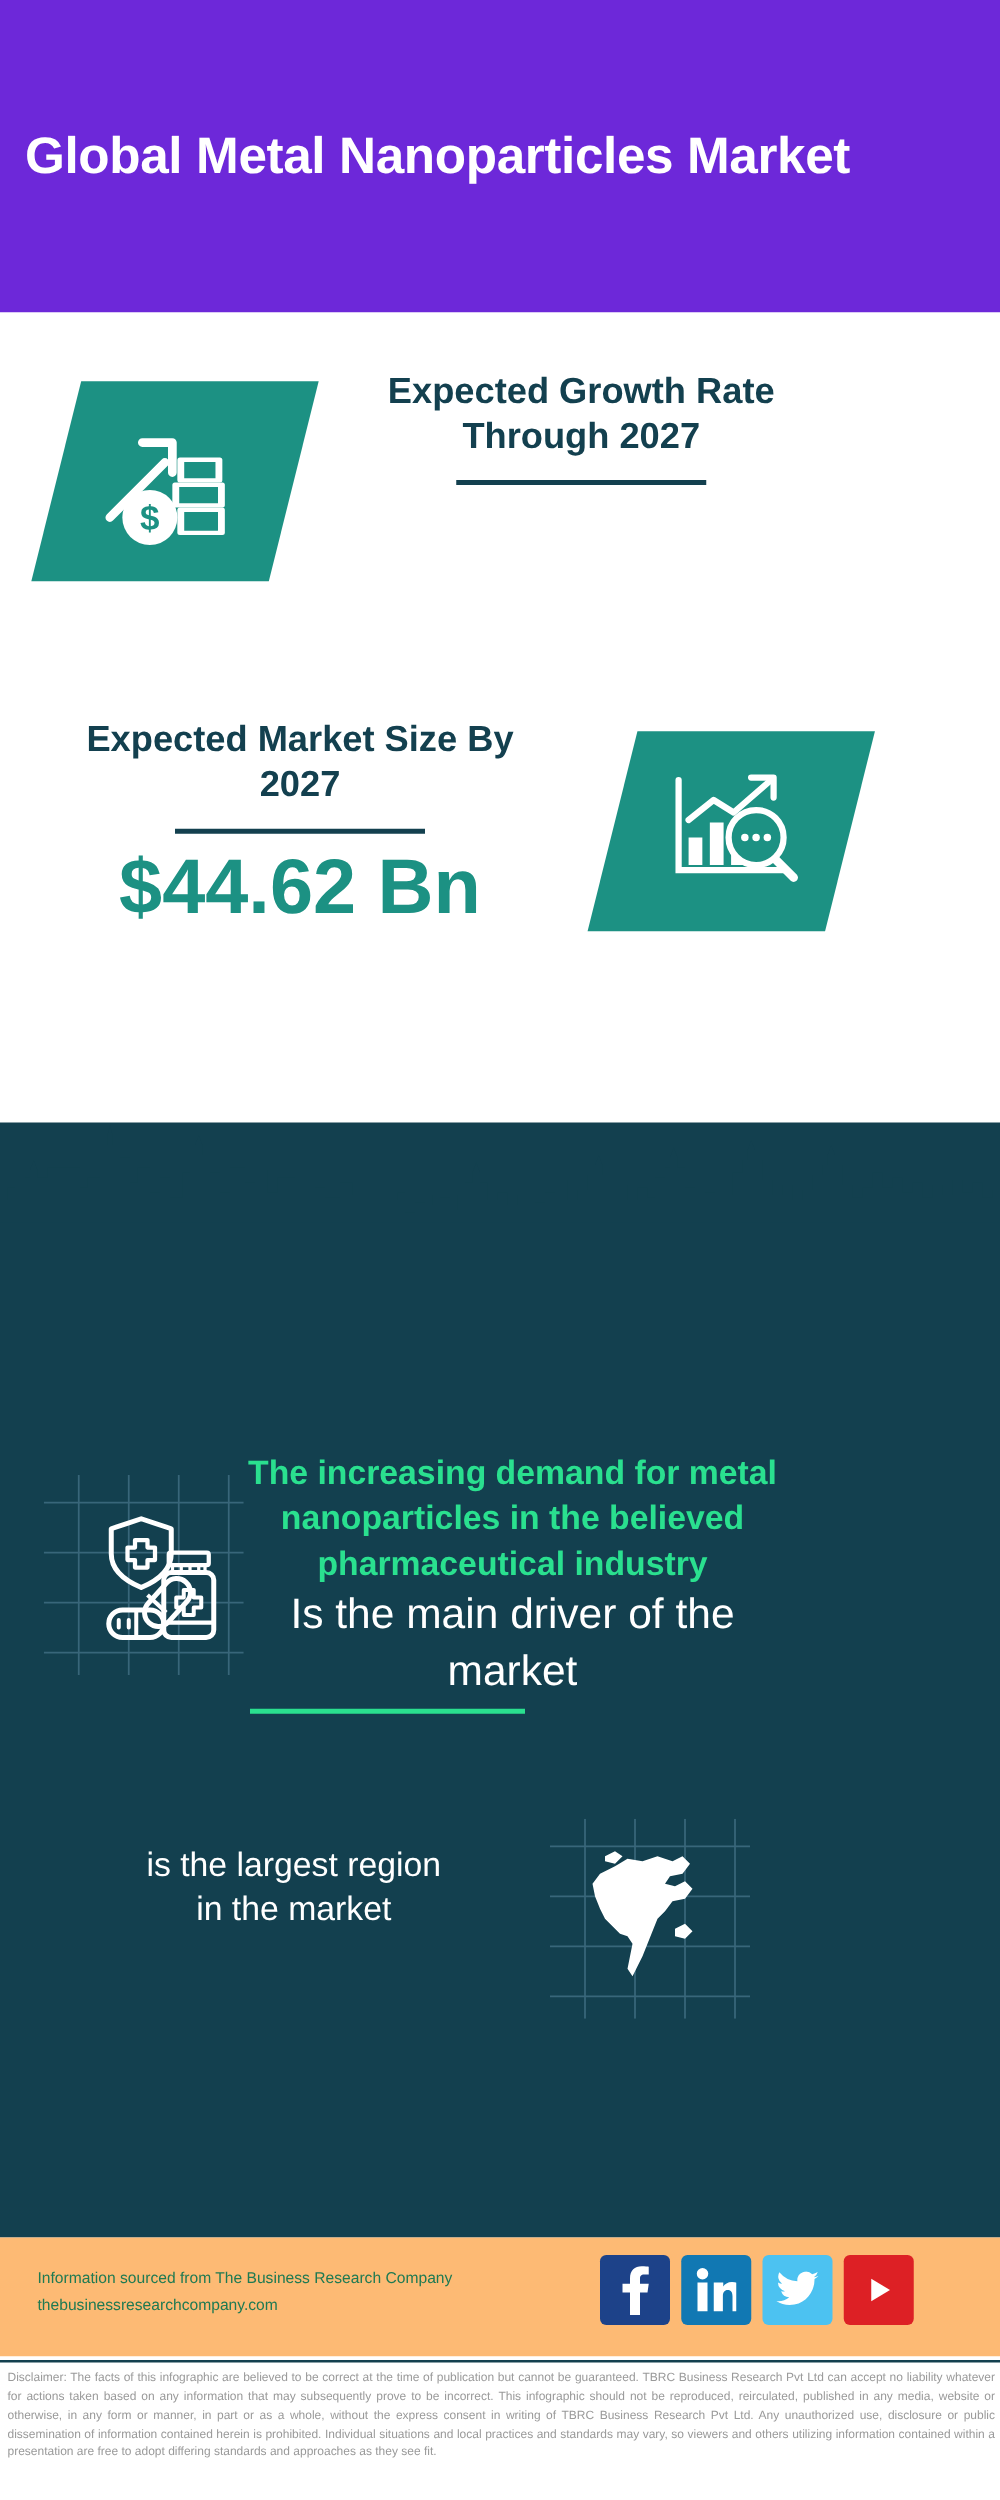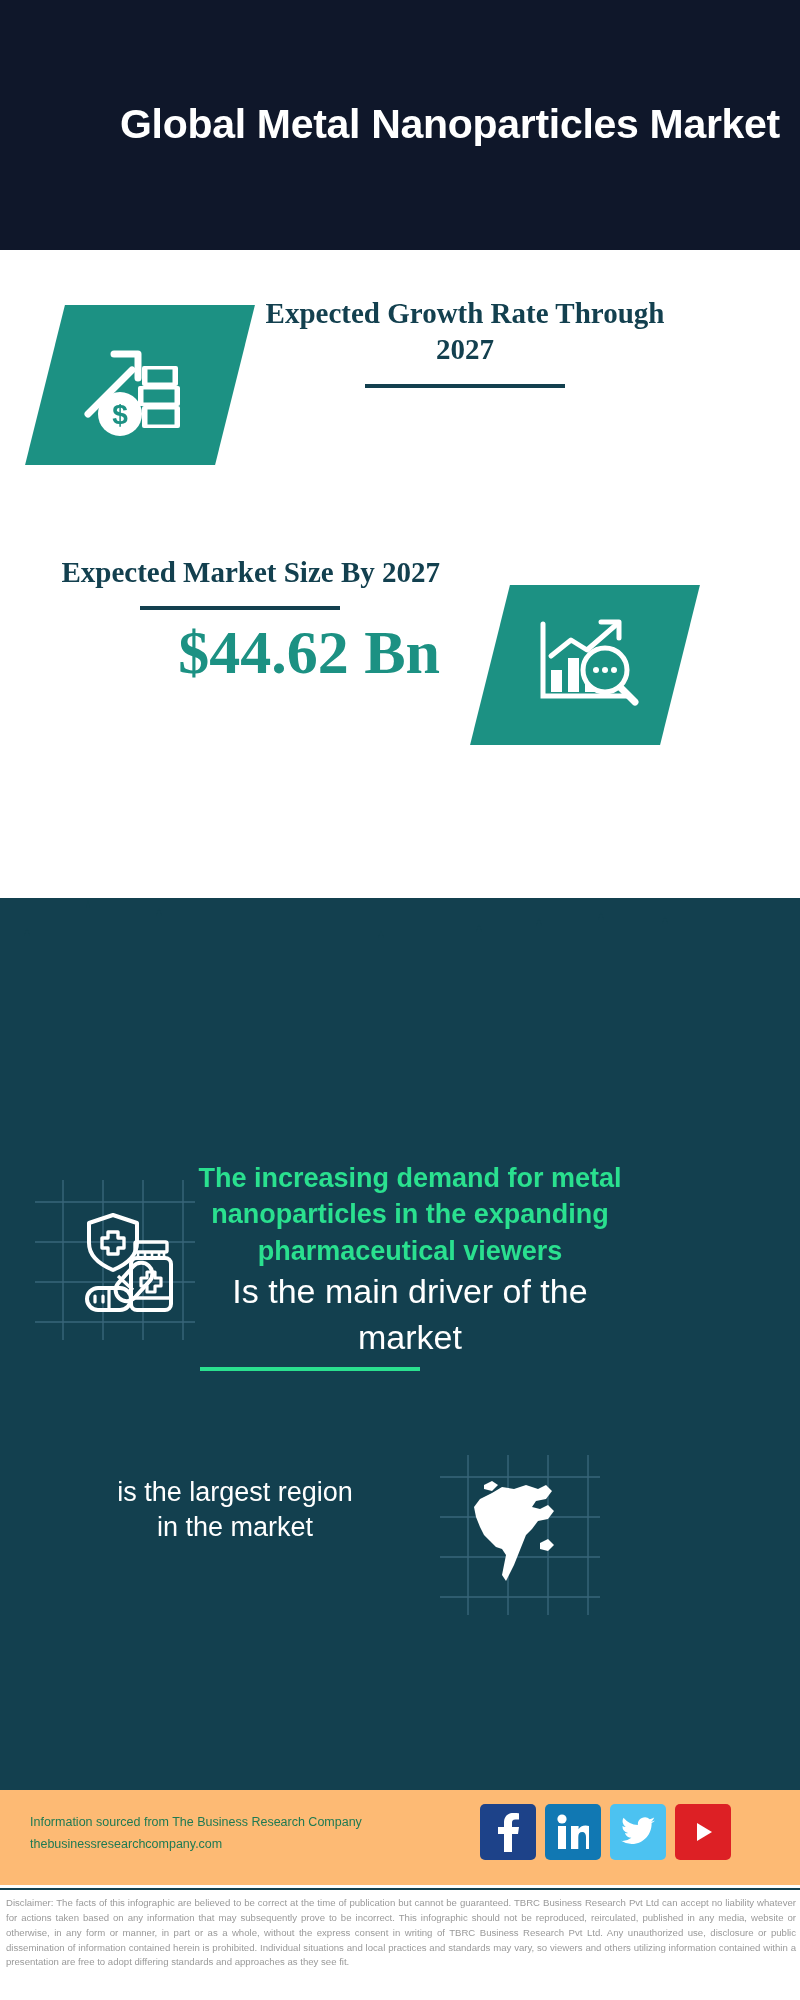--- a/index.html
+++ b/index.html
@@ -7,22 +7,22 @@
     width: 800px; height: 2000px;
     background: #ffffff;
     font-family: "Liberation Sans", sans-serif;
     overflow: hidden;
   }
   .page { position: relative; width: 800px; height: 2000px; background: #fff; }
 
   
   .header {
     position: absolute; left: 0; top: 0; width: 800px; height: 250px;
-    background: #0f172a;
-    display: flex; align-items: center; justify-content: flex-end;
+    background: #6d28d9;
+    display: flex; align-items: center; justify-content: flex-start;
   }
   .header-title {
     color: #ffffff; font-size: 41px; font-weight: bold; line-height: 1.25;
     text-align: center; letter-spacing: -0.3px; width: 700px;
   }
 
   
   .white-area {
     position: absolute; left: 0; top: 250px; width: 800px; height: 720px;
     background: #ffffff;
@@ -33,34 +33,34 @@
     position: absolute;
     background: #1c9183;
     transform: skewX(-14deg);
     display: flex; align-items: center; justify-content: center;
   }
   .para .glyph { transform: skewX(14deg); display: block; }
 
   .growth-icon { left: 45px; top: 55px; width: 190px; height: 160px; }
   .size-icon   { left: 490px; top: 335px; width: 190px; height: 160px; }
 
-  .stat-text { position: absolute; text-align: center; font-family: Liberation Serif, serif; }
+  .stat-text { position: absolute; text-align: center; }
   .stat-head {
     color: #13404f; font-size: 29px; font-weight: bold; line-height: 1.25;
   }
   .rule {
     width: 200px; height: 4px; background: #13404f;
     margin: 16px auto 10px auto;
   }
   .stat-value {
     color: #1c9183; font-size: 62px; font-weight: bold; line-height: 1.05;
   }
 
   .growth-block { left: 265px; top: 45px; width: 400px; }
-  .size-block   { left: 40px;  top: 304px; width: 400px; text-align: right; }
+  .size-block   { left: 40px;  top: 324px; width: 400px; }
 
   
   .dark-section {
     position: absolute; left: 0; top: 898px; width: 800px; height: 892px;
     background: #13404f;
   }
   .skyline {
     position: absolute; left: 0; top: 898px; width: 800px; height: 80px;
     overflow: hidden; pointer-events: none;
   }
@@ -223,21 +223,21 @@
       <path d="M112 92 L120 92 L120 98 L126 98 L126 106 L120 106 L120 112 L112 112 L112 106 L106 106 L106 98 L112 98 Z" stroke="#ffffff" stroke-width="3.2" fill="none" stroke-linejoin="round"></path>
       <rect x="88" y="80" width="22" height="44" rx="11" transform="rotate(42 99 102)" stroke="#ffffff" stroke-width="4" fill="none"></rect>
       <line x1="83" y1="96" x2="98" y2="110" stroke="#ffffff" stroke-width="3.2"></line>
       <rect x="52" y="108" width="44" height="22" rx="11" stroke="#ffffff" stroke-width="4" fill="none"></rect>
       <path d="M60 116 L60 122 M68 116 L68 122" stroke="#ffffff" stroke-width="3.2" stroke-linecap="round"></path>
       <line x1="74" y1="108" x2="74" y2="130" stroke="#ffffff" stroke-width="3.2"></line>
     </svg>
   </div>
 
   <div class="driver-block">
-    <div class="driver-hl">The increasing demand for metal nanoparticles in the expanding pharmaceutical viewers</div>
+    <div class="driver-hl">The increasing demand for metal nanoparticles in the believed pharmaceutical industry</div>
     <div class="driver-sub">Is the main driver of the market</div>
     <div class="green-rule"></div>
   </div>
 
   <div class="region-block">
     <div class="region-sub">is the largest region</div>
     <div class="region-sub">in the market</div>
   </div>
 
   <div class="region-icon">

